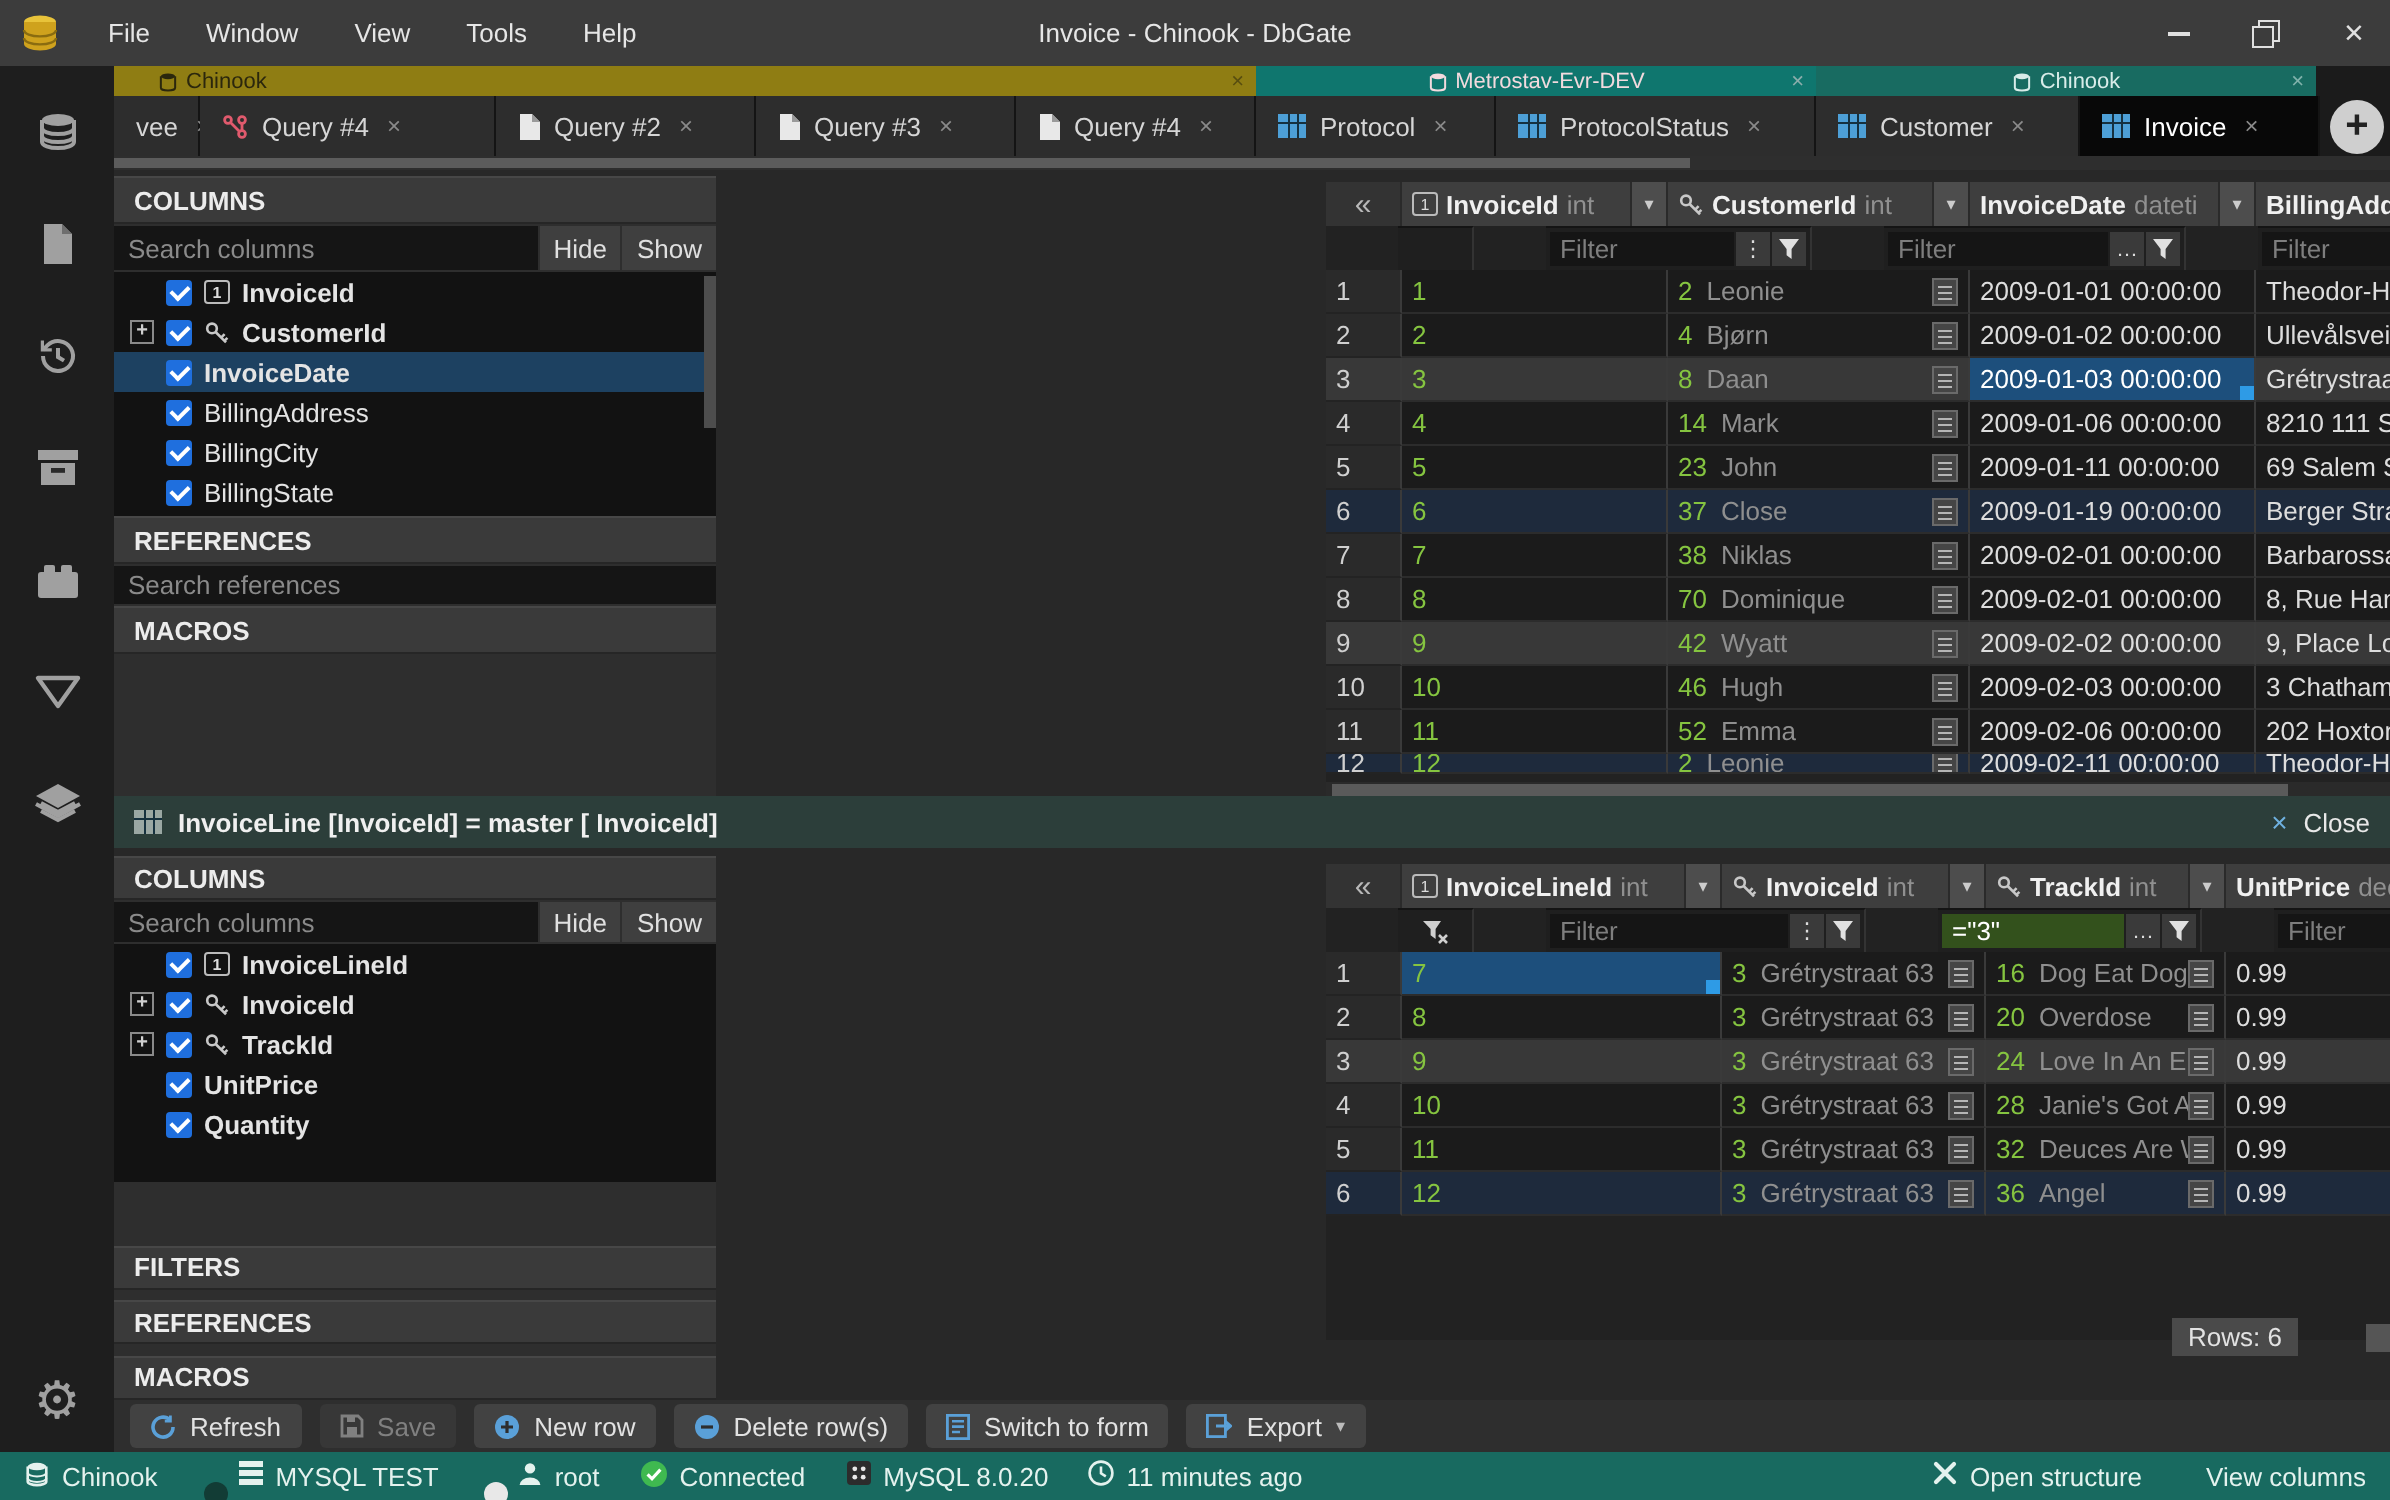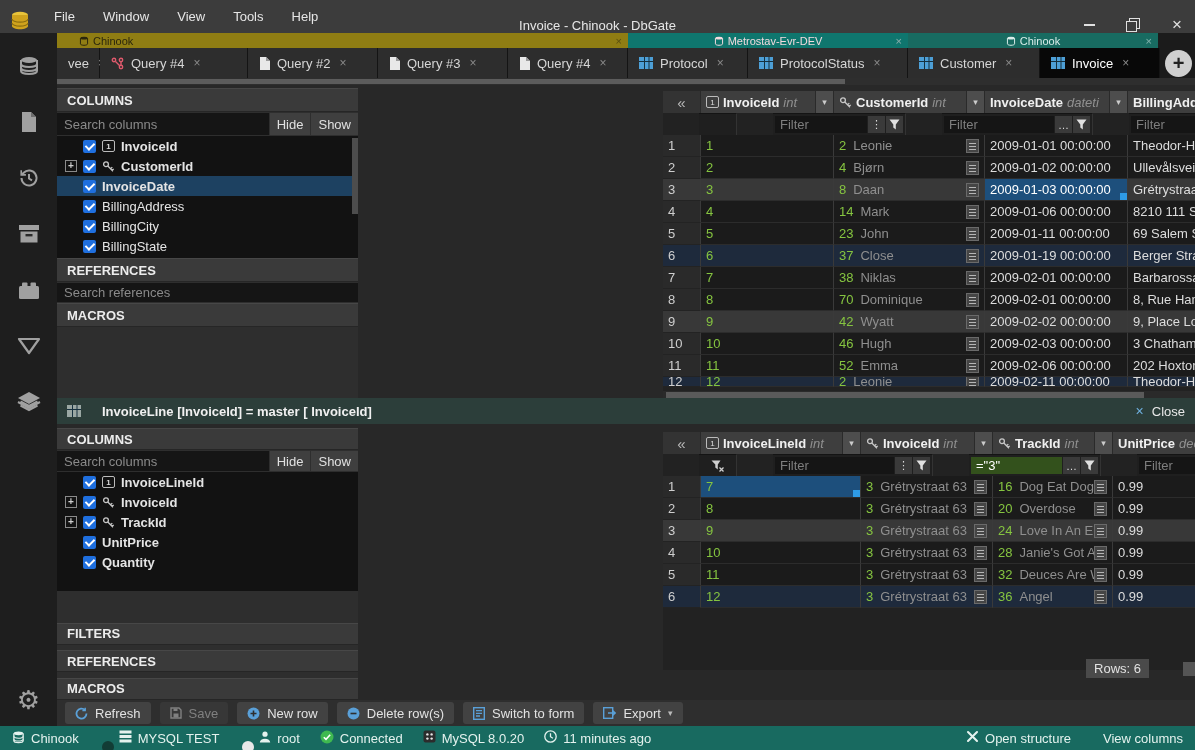--- a/index.html
+++ b/index.html
@@ -2,21 +2,21 @@
 <html><head>
 <meta charset="utf-8">
 <style>
   * { margin:0; padding:0; box-sizing:border-box; }
   html,body { width:1195px; height:750px; overflow:hidden; background:#282828;
     font-family:"Liberation Sans","DejaVu Sans",sans-serif; font-size:13px; color:#ddd; }
   #app { position:relative; width:1195px; height:750px; }
 
   
   .titlebar { position:absolute; top:0; left:0; right:0; height:33px; background:#3c3c3c;
-    display:flex; align-items:flex-end; }
+    display:flex; align-items:center; }
   .logo { width:40px; display:flex; justify-content:center; }
   .menu-item { padding:0 14px; color:#e6e6e6; line-height:33px; }
   .titletext { position:absolute; left:50%; transform:translateX(-50%); color:#e6e6e6; }
   .winbtns { position:absolute; right:10px; display:flex; gap:28px; align-items:center; }
   .wb { width:16px; height:16px; display:flex; align-items:center; justify-content:center; color:#e0e0e0; }
   .wb-min::after { content:""; width:11px; height:2px; background:#e0e0e0; }
   .wb-restore { position:relative; }
   .wb-restore::before { content:""; position:absolute; width:9px; height:9px; border:1.5px solid #e0e0e0; left:4px; top:1px; }
   .wb-restore::after { content:""; position:absolute; width:9px; height:9px; border:1.5px solid #e0e0e0; background:#3c3c3c; left:1px; top:4px; }
   .wb-close { font-size:17px; }
@@ -70,21 +70,21 @@
   .refslist { background:#121212; color:#e8e8e8; padding:2px 0 0 6px; position:relative; overflow:hidden; }
   .refgroup { font-weight:bold; line-height:19px; }
   .reflink { color:#58a6d8; line-height:19px; display:flex; align-items:center; gap:5px; }
 
   
   .grid { position:absolute; background:#222; }
   .grow { display:flex; height:22px; }
   .gh { background:#3e3e3e; border-right:1px solid #2a2a2a; display:flex; align-items:center;
     padding-left:5px; gap:4px; overflow:hidden; white-space:nowrap; flex:none; }
   .ghname { font-weight:bold; color:#f0f0f0; }
-  .ghtype { color:#909090;font-style:italic; }
+  .ghtype { color:#909090; }
   .ghchev { margin-left:auto; width:18px; align-self:stretch; background:#4d4d4d; border-left:1px solid #2a2a2a;
     display:flex; align-items:center; justify-content:center; color:#ccc; font-size:9px; flex:none; }
   .ghcorner { background:#333; color:#b8b8b8; display:flex; align-items:center; justify-content:center;
     font-size:15px; border-right:1px solid #2a2a2a; flex:none; }
   .gf { background:#1f1f1f; border-right:1px solid #333; border-top:1px solid #141414; display:flex;
     align-items:center; padding:2px; gap:1px; overflow:hidden; flex:none;margin-left:36px; }
   .gfin { flex:1; align-self:stretch; background:#151515; color:#7e7e7e; display:flex; align-items:center;
     padding-left:5px; overflow:hidden; white-space:nowrap; }
   .gfin.active { background:#33511c; color:#fff; }
   .gfbtn { width:17px; align-self:stretch; background:#3a3a3a; color:#ddd; display:flex; align-items:center;
@@ -102,21 +102,21 @@
     background-size:7px 9px; background-position:2px 3px; background-repeat:no-repeat; }
   .gcell.sel { background:#1d4f7c; color:#fff; }
   .gcell.sel::after { content:""; position:absolute; right:0; bottom:0; width:7px; height:7px; background:#2e9be6; }
   .rows-badge { position:absolute; background:#4a4a4a; color:#e2e2e2; padding:2px 8px; z-index:4; }
   .hscroll { position:absolute; height:10px; background:#2a2a2a; }
   .hscroll .thumb { position:absolute; top:1px; height:8px; background:#5a5a5a; }
 
   .main-pane { position:absolute; top:52px; left:0; width:1138px; height:313px; background:#282828; padding-top:3px; display:flex; }
   .main-grid { left:305px; top:3px; width:833px; height:310px; }
   .detail-bar { position:absolute; top:365px; left:0; right:0; height:26px; background:#2c3e3a;
-    display:flex; align-items:center; padding:0 10px; gap:21px; }
+    display:flex; align-items:center; padding:0 10px; gap:8px; }
   .detail-bar .dtitle { font-weight:bold; color:#f0f0f0; }
   .detail-bar .dclose { margin-left:auto; display:flex; align-items:center; gap:8px; color:#e8e8e8; }
   .detail-bar .dclose .x { color:#6fb1e0; font-size:14px; }
   .detail-pane { position:absolute; top:391px; left:0; width:1138px; height:276px; background:#282828; padding-top:4px; display:flex; }
   .detail-grid { left:305px; top:4px; width:710px; height:238px; }
 
   .tblicon { width:14px; height:12px; background:#4d9fd6; flex:none; position:relative; }
   .tblicon::before { content:""; position:absolute; left:0; right:0; top:4px; height:1px; background:#16313f; }
   .tblicon::after { content:""; position:absolute; top:0; bottom:0; left:4.5px; width:1px; background:#16313f; box-shadow:4.5px 0 0 #16313f; }
   .tblicon.gray { background:#9aa7a3; }

